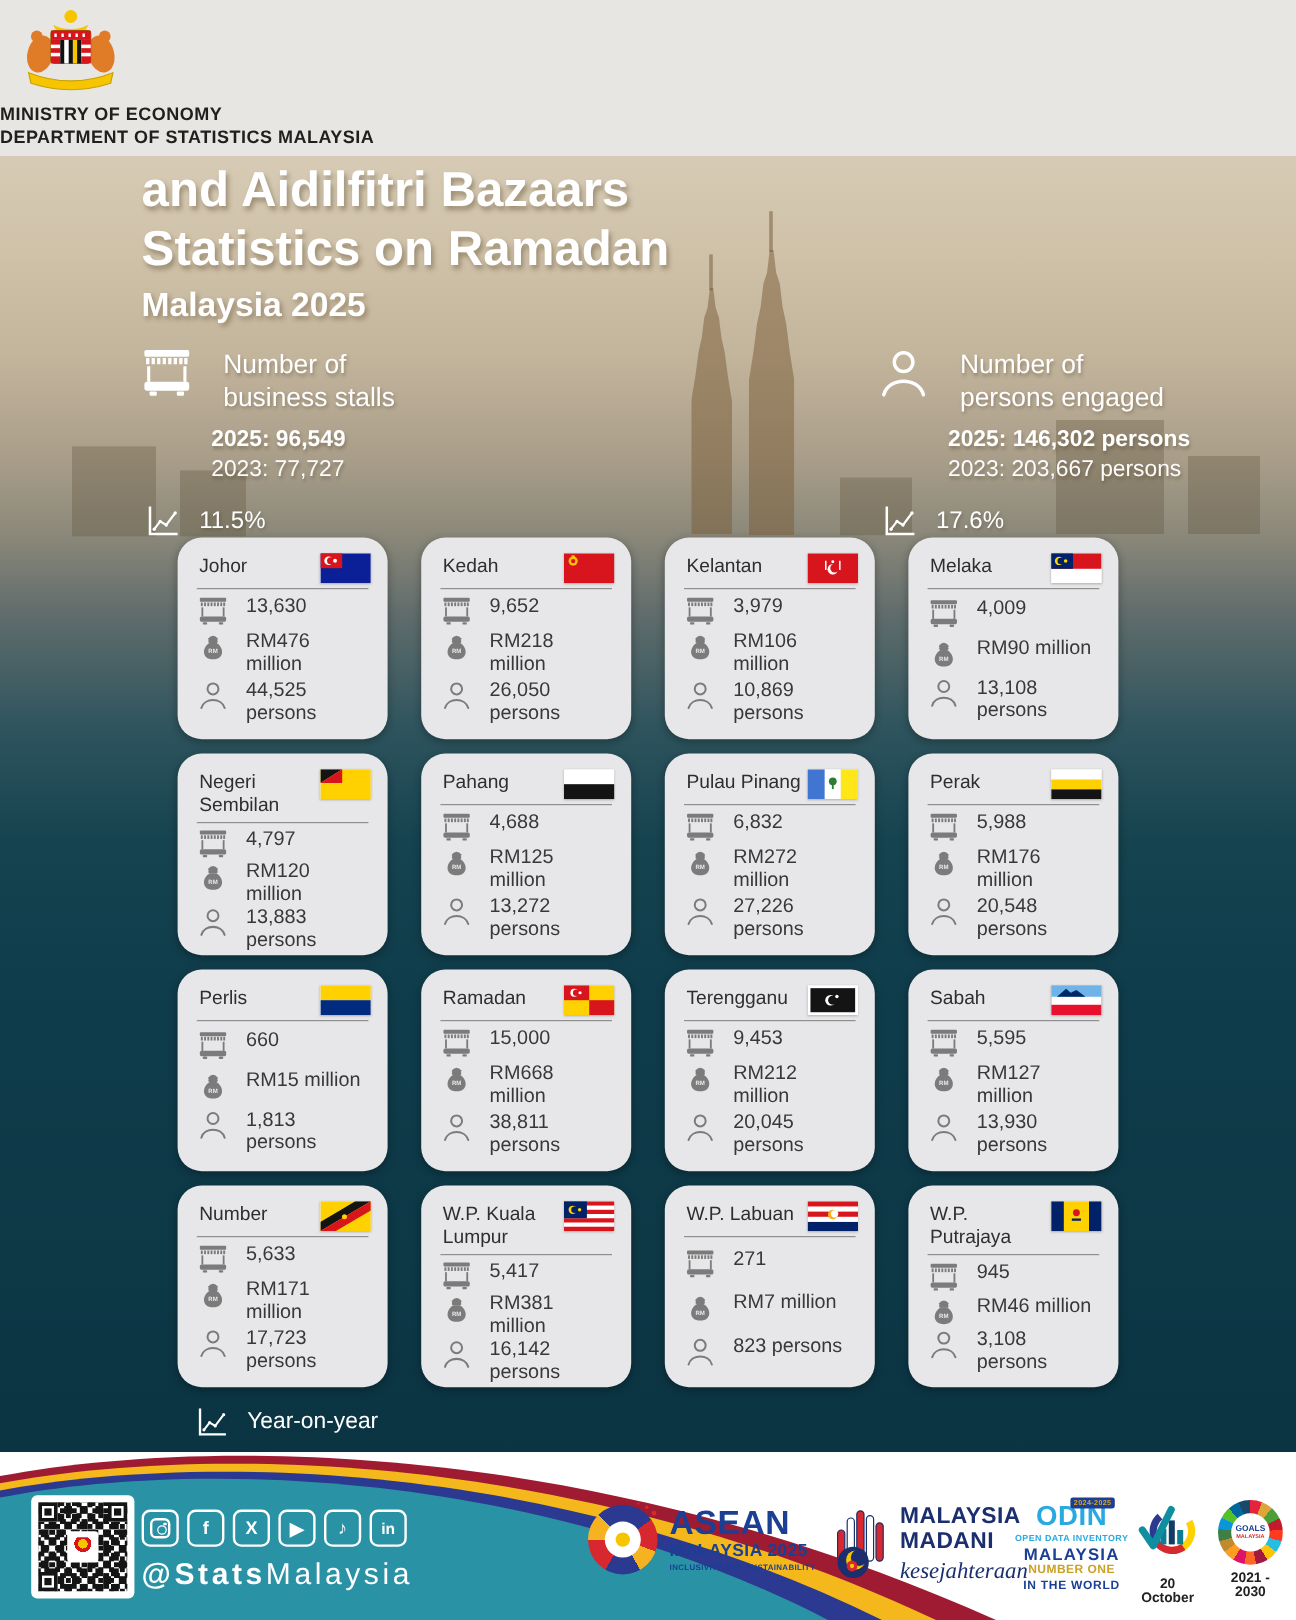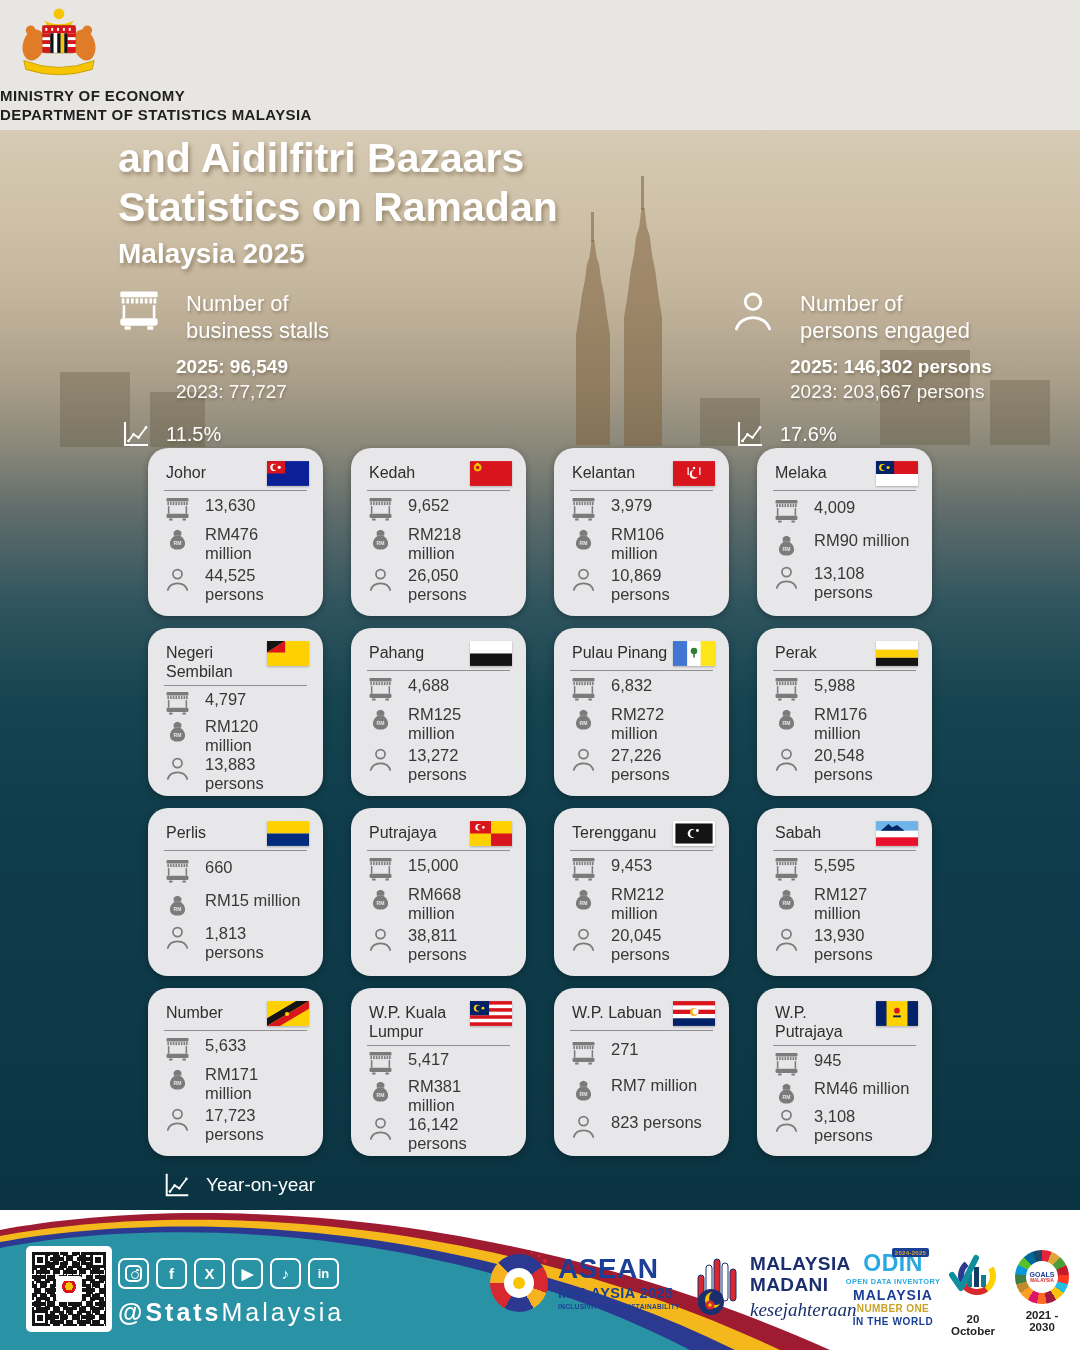--- a/index.html
+++ b/index.html
@@ -557,21 +557,21 @@
             <svg class="icn">
               <use href="#i-person"></use>
             </svg>
             <span class="val">1,813 persons</span>
           </div>
       </div>
     </div>
 
     <div class="card">
       <div class="card-head">
-        <div class="state-name">Putrajaya</div>
+        <div class="state-name">Ramadan</div>
         <svg class="flag" viewBox="0 0 44 26">
             <rect width="44" height="26" fill="#ffd100"></rect>
             <rect width="22" height="13" fill="#d8151d"></rect>
             <rect x="22" y="13" width="22" height="13" fill="#d8151d"></rect>
             <circle cx="9" cy="6.5" r="3.4" fill="#fff"></circle>
             <circle cx="10.6" cy="6.5" r="2.8" fill="#d8151d"></circle>
             <circle cx="14" cy="6.5" r="1.4" fill="#fff"></circle>
           </svg>
       </div>
       <div class="rule"></div>

